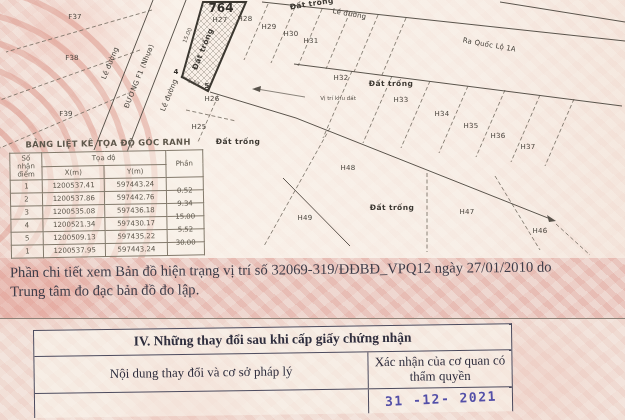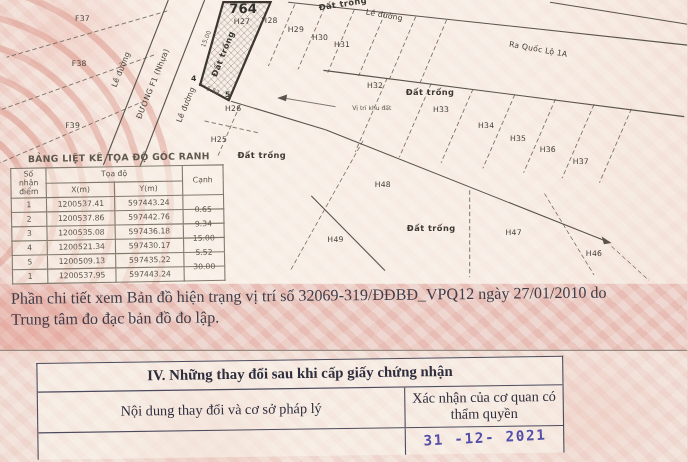--- a/index.html
+++ b/index.html
@@ -170,37 +170,37 @@
   </g>
 </svg>
 
 <div class="ctab-wrap">
   <div class="ctab-title">BẢNG LIỆT KÊ TỌA ĐỘ GÓC RANH</div>
   <table class="ctab">
     <tbody>
       <tr>
         <td rowspan="2" style="width:30px">Số nhận điểm</td>
         <td colspan="2">Tọa độ</td>
-        <td rowspan="2" style="width:36px">Cạnh</td>
+        <td rowspan="2" style="width:36px">Phần</td>
       </tr>
       <tr>
         <td style="width:62px">X(m)</td>
         <td style="width:62px">Y(m)</td>
       </tr>
       <tr>
         <td>1</td>
         <td>1200537.41</td>
         <td>597443.24</td>
         <td class="edge-cell"><span></span></td>
       </tr>
       <tr>
         <td>2</td>
         <td>1200537.86</td>
         <td>597442.76</td>
-        <td class="edge-cell"><span>0.65</span></td>
+        <td class="edge-cell"><span>0.52</span></td>
       </tr>
       <tr>
         <td>3</td>
         <td>1200535.08</td>
         <td>597436.18</td>
         <td class="edge-cell"><span>9.34</span></td>
       </tr>
       <tr>
         <td>4</td>
         <td>1200521.34</td>

